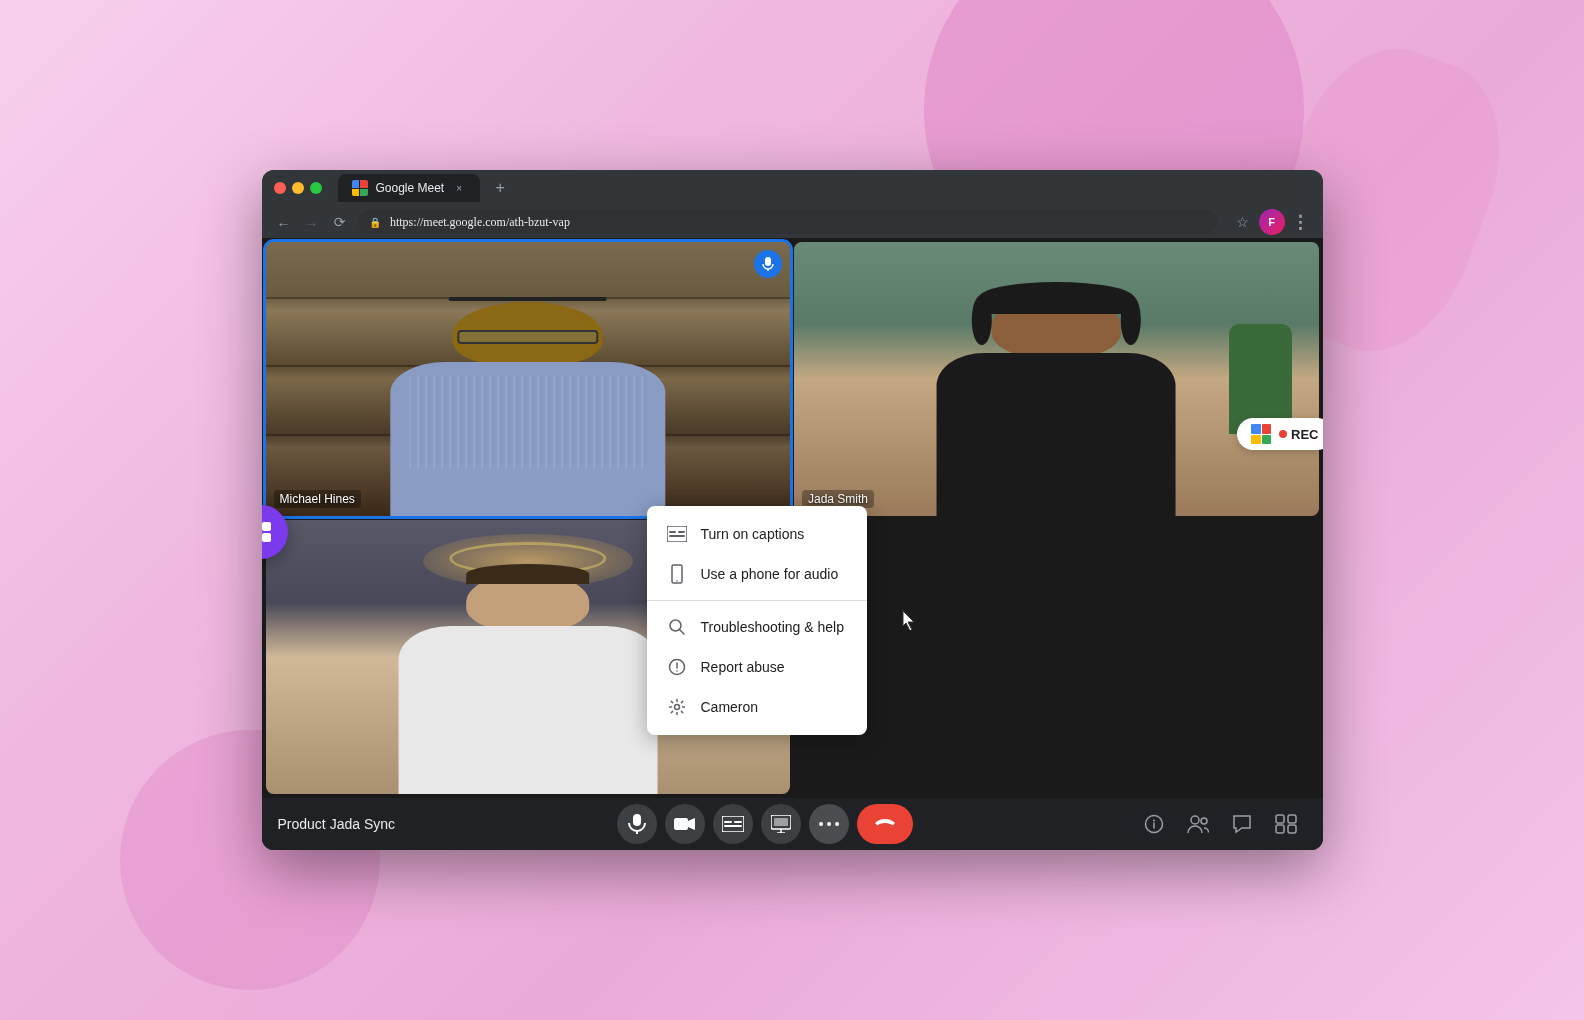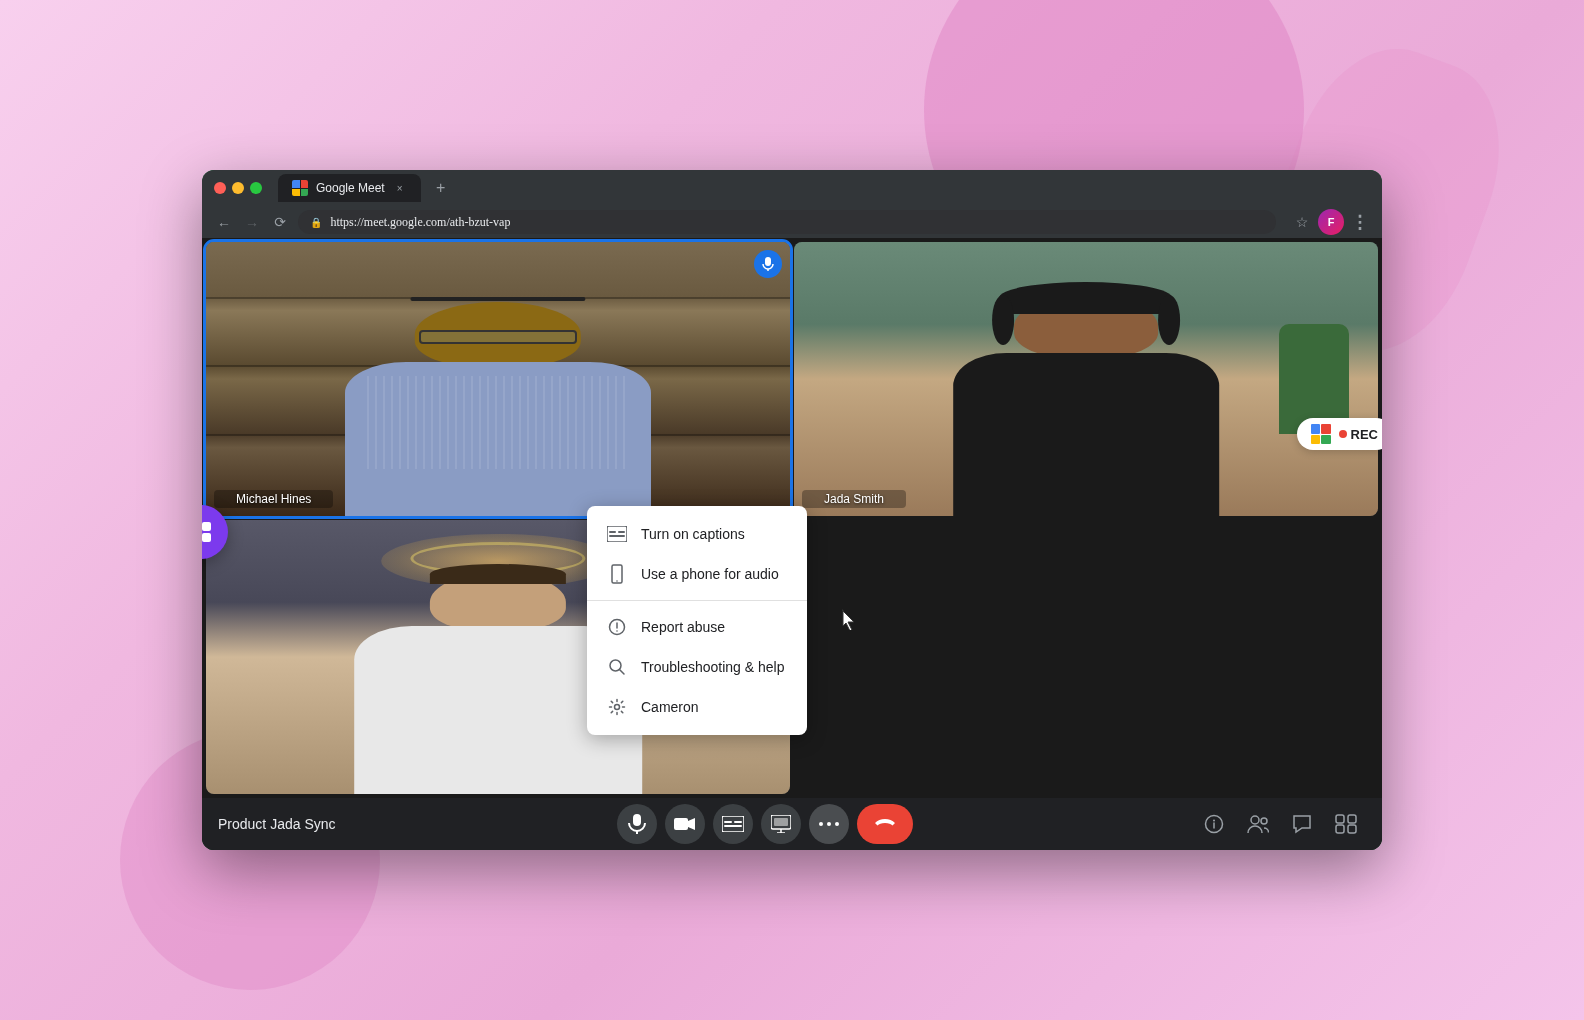--- a/index.html
+++ b/index.html
@@ -8,21 +8,21 @@
       height: 1020px;
       background: linear-gradient(135deg, #f5c6e8 0%, #f0a8d8 30%, #e8b4e0 60%, #f5c6e8 100%);
       display: flex;
       align-items: center;
       justify-content: center;
       font-family: -apple-system, BlinkMacSystemFont, 'Segoe UI', sans-serif;
       overflow: hidden;
     }
 
     .browser-window {
-      width: 1180px;
+      width: 1061px;
       height: 680px;
       background: #15803d;
       border-radius: 12px;
       box-shadow: 0 20px 60px rgba(0,0,0,0.4);
       overflow: hidden;
       position: relative;
       z-index: 10;
     }
 
     
@@ -205,21 +205,21 @@
 
     .participant-name {
       position: absolute;
       bottom: 8px;
       left: 8px;
       color: white;
       font-size: 12px;
       font-weight: 500;
       text-shadow: 0 1px 3px rgba(0,0,0,0.8);
       background: rgba(0,0,0,0.3);
-      padding: 2px 22px;
+      padding: 2px 6px;
       border-radius: 4px;
     }
 
     .mic-indicator {
       position: absolute;
       top: 8px;
       right: 8px;
       width: 28px;
       height: 28px;
       background: #1a73e8;
@@ -556,36 +556,36 @@
         </div>
         <span>Use a phone for audio</span>
       </div>
 
       <div class="menu-divider"></div>
 
 
       <div class="menu-item">
         <div class="menu-item-icon">
           <svg width="18" height="18" viewBox="0 0 18 18">
+            <circle cx="7.5" cy="7.5" r="5.5" fill="none" stroke="#5f6368" stroke-width="1.5"></circle>
+            <line x1="11.5" y1="11.5" x2="16" y2="16" stroke="#5f6368" stroke-width="1.5" stroke-linecap="round"></line>
+          </svg>
+        </div>
+        <span>Troubleshooting &amp; help</span>
+      </div>
+
+      <div class="menu-item">
+        <div class="menu-item-icon">
+          <svg width="18" height="18" viewBox="0 0 18 18">
             <circle cx="9" cy="9" r="7.5" fill="none" stroke="#5f6368" stroke-width="1.5"></circle>
             <line x1="9" y1="5" x2="9" y2="10" stroke="#5f6368" stroke-width="1.5" stroke-linecap="round"></line>
             <circle cx="9" cy="13" r="0.8" fill="#5f6368"></circle>
           </svg>
         </div>
         <span>Report abuse</span>
-      </div>
-
-      <div class="menu-item">
-        <div class="menu-item-icon">
-          <svg width="18" height="18" viewBox="0 0 18 18">
-            <circle cx="7.5" cy="7.5" r="5.5" fill="none" stroke="#5f6368" stroke-width="1.5"></circle>
-            <line x1="11.5" y1="11.5" x2="16" y2="16" stroke="#5f6368" stroke-width="1.5" stroke-linecap="round"></line>
-          </svg>
-        </div>
-        <span>Troubleshooting &amp; help</span>
       </div>
 
       <div class="menu-item">
         <div class="menu-item-icon">
           <svg width="18" height="18" viewBox="0 0 18 18">
             <circle cx="9" cy="9" r="2.5" fill="none" stroke="#5f6368" stroke-width="1.5"></circle>
             <path d="M9 1.5v2M9 14.5v2M1.5 9h2M14.5 9h2M3.2 3.2l1.4 1.4M13.4 13.4l1.4 1.4M3.2 14.8l1.4-1.4M13.4 4.6l1.4-1.4" stroke="#5f6368" stroke-width="1.5" stroke-linecap="round"></path>
           </svg>
         </div>
         <span>Cameron</span>

